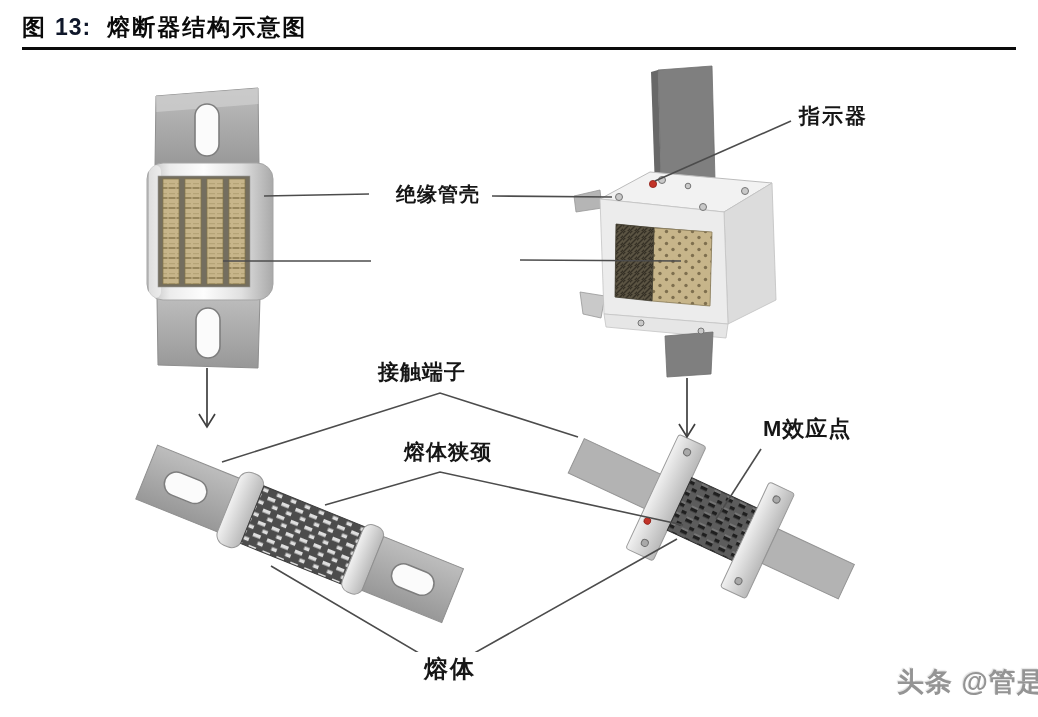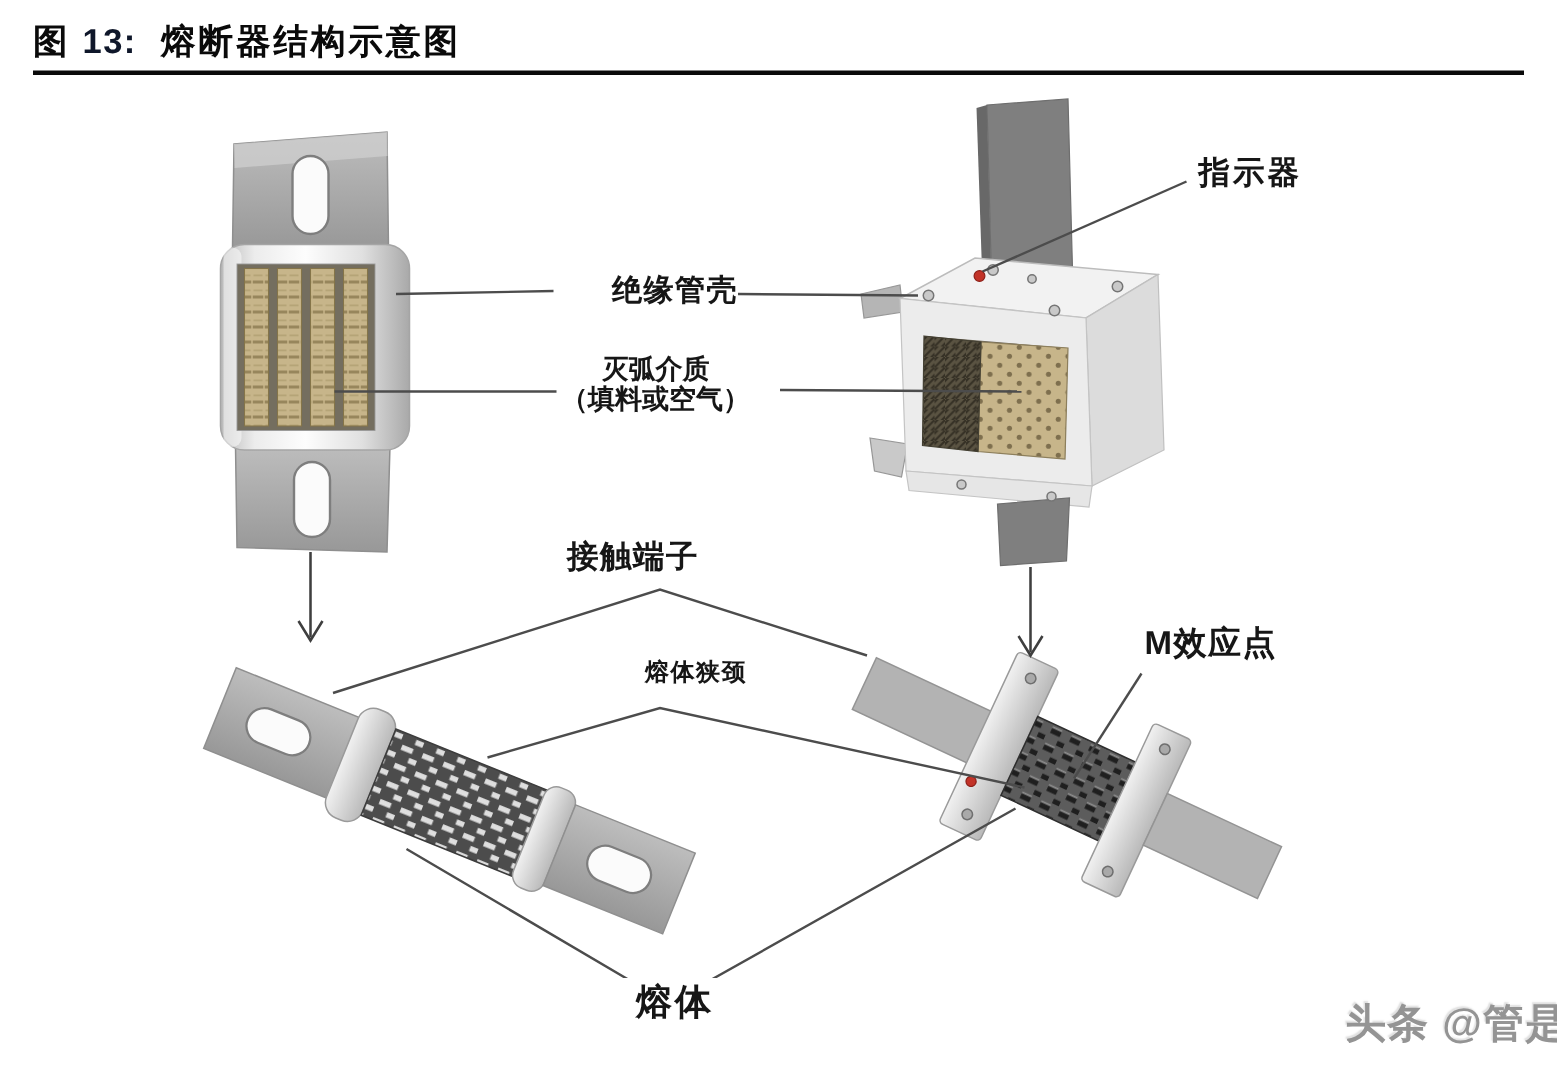--- a/index.html
+++ b/index.html
@@ -15,24 +15,24 @@
   .fig-title{margin-left:10px;}
   .header-rule{
     position:absolute;left:22px;top:47px;width:994px;height:3px;background:#0a0a0a;
   }
   .diagram{position:absolute;left:0;top:52px;width:910px;height:600px;padding-left:32px;}
   .diagram svg{position:absolute;left:0;top:0;}
   .anno{
     position:absolute;font-weight:bold;color:#161616;white-space:nowrap;line-height:1.05;
   }
   .anno-indicator{left:799px;top:53px;font-size:21px;letter-spacing:2px;}
-  .anno-shell{left:408px;top:132px;font-size:20px;letter-spacing:1px;}
+  .anno-shell{left:396px;top:132px;font-size:20px;letter-spacing:1px;}
   .anno-medium{left:356px;top:184px;width:162px;text-align:center;font-size:18px;line-height:20px;letter-spacing:0px;}
   .anno-contact{left:378px;top:309px;font-size:21px;letter-spacing:1px;}
-  .anno-neck{left:404px;top:389px;font-size:16px;letter-spacing:1px;margin-left:26px;}
+  .anno-neck{left:404px;top:389px;font-size:21px;letter-spacing:1px;}
   .anno-meffect{left:763px;top:365px;font-size:22px;letter-spacing:1px;}
   .anno-melt{left:424px;top:604px;font-size:24px;letter-spacing:2px;}
   .watermark{
     position:absolute;left:868px;top:664px;font-size:27px;font-weight:bold;
     color:#949494;letter-spacing:1px;white-space:nowrap;
     text-shadow:2px 2px 1px rgba(255,255,255,0.95), -1px -1px 1px rgba(130,130,130,0.25);
     margin-left:29px;
   }
 </style>
 </head>
@@ -169,24 +169,20 @@
       <g stroke="#3f3f3f" stroke-width="1.7" fill="none">
         <path d="M207,368 L207,425"></path>
         <path d="M199,414 L207,427 L215,414"></path>
         <path d="M687,378 L687,435"></path>
         <path d="M679,424 L687,437 L695,424"></path>
       </g>
     </svg>
 
     <div class="anno anno-indicator">指示器</div>
     <div class="anno anno-shell">绝缘管壳</div>
-    <div class="anno anno-medium">
-      <div>灭弧介质</div>
-      <div>（填料或空气）</div>
-    </div>
     <div class="anno anno-contact">接触端子</div>
     <div class="anno anno-neck">熔体狭颈</div>
     <div class="anno anno-meffect">M效应点</div>
     <div class="anno anno-melt">熔体</div>
   </div>
 
   <div class="watermark">头条 @管是</div>
 </div>
 
 </body></html>

